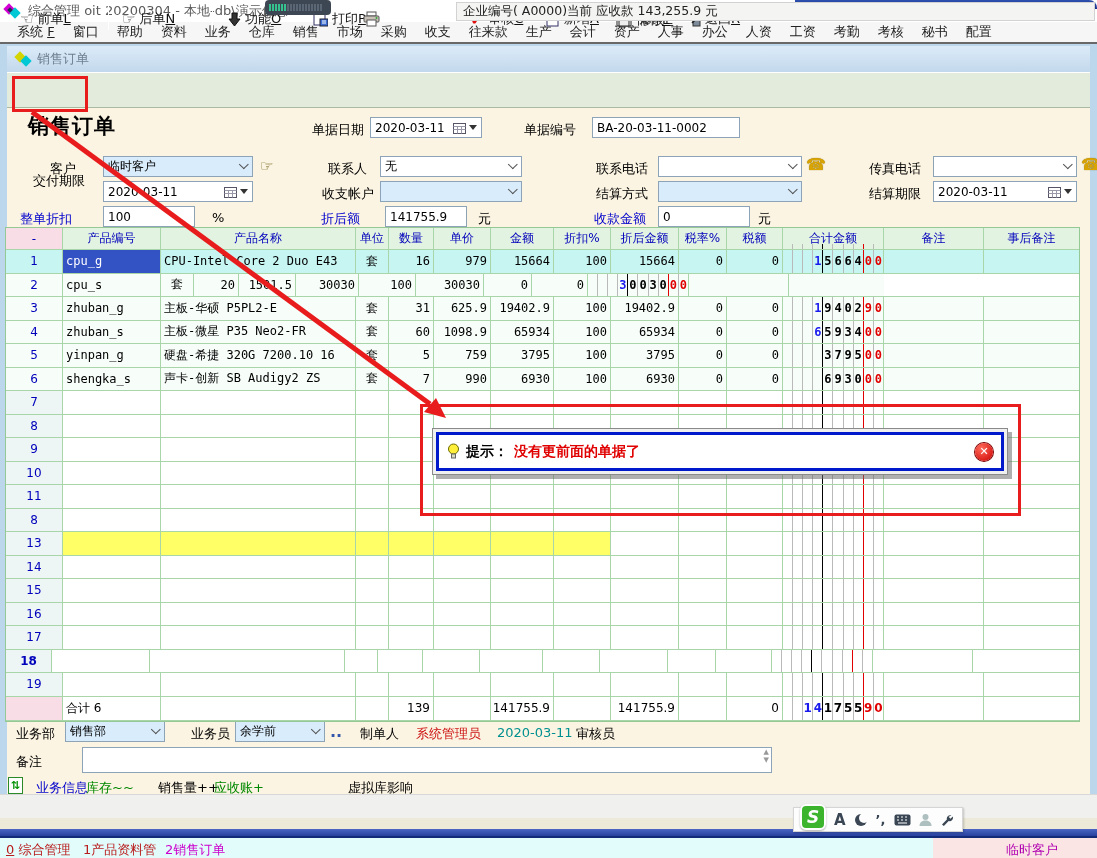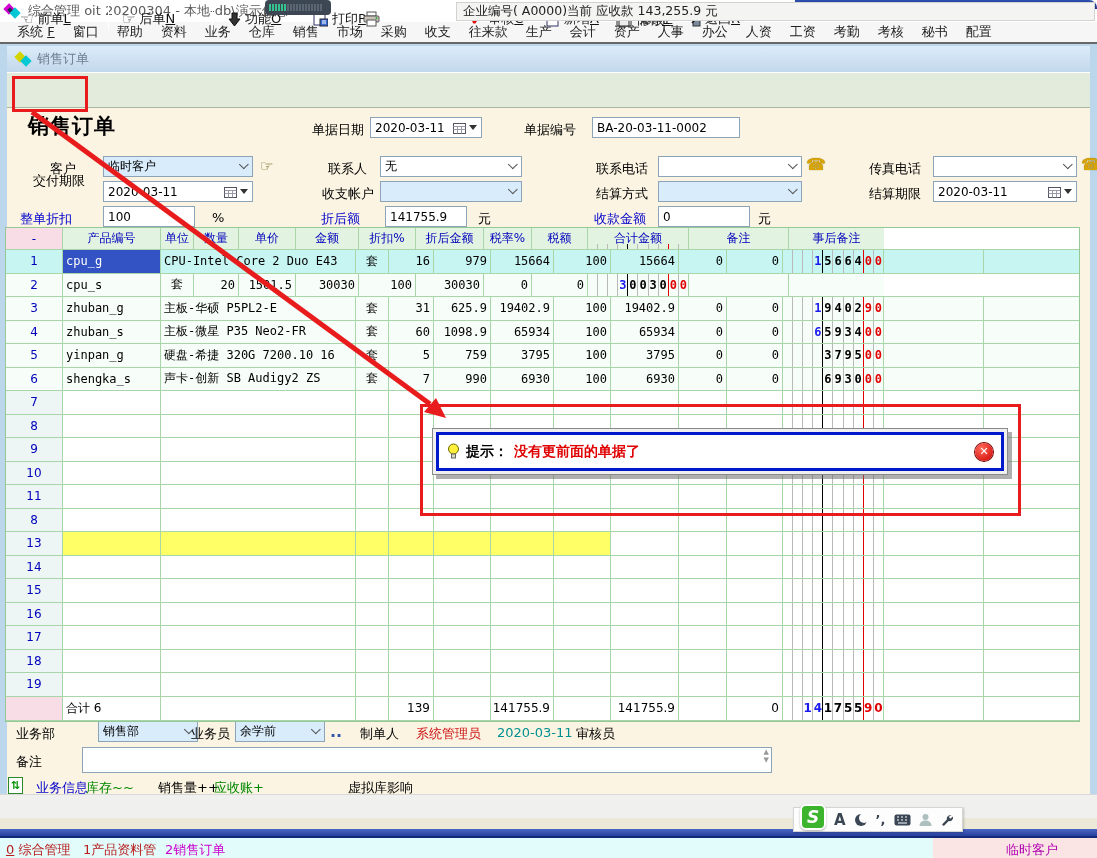--- a/index.html
+++ b/index.html
@@ -327,20 +327,21 @@
   <span class="abs flabel blue" style="left:594px;top:210px;">收款金额</span>
   <div class="abs ibox" style="left:658px;top:206px;width:92px;height:21px;">
     <span>0</span>
   </div>
   <span class="abs flabel" style="left:758px;top:210px;">元</span>
 
   <div id="grid" style="width: 1075px;">
       <div class="trow thead">
         <div class="tcell rno" style="width: 57px; height: 21px;">-</div>
         <div class="tcell" style="width: 98px; height: 21px;">产品编号</div>
+        <div class="tcell" style="width: 195px; height: 21px;">产品名称</div>
         <div class="tcell" style="width: 33px; height: 21px;">单位</div>
         <div class="tcell" style="width: 45px; height: 21px;">数量</div>
         <div class="tcell" style="width: 57px; height: 21px;">单价</div>
         <div class="tcell" style="width: 63px; height: 21px;">金额</div>
         <div class="tcell" style="width: 57px; height: 21px;">折扣%</div>
         <div class="tcell" style="width: 68px; height: 21px;">折后金额</div>
         <div class="tcell" style="width: 48px; height: 21px;">税率%</div>
         <div class="tcell" style="width: 56px; height: 21px;">税额</div>
         <div class="tcell" style="width: 101px; height: 21px; position: relative; font-family: Liberation Mono, monospace;">合计金额<div class="dgrid hgrid">
             <span></span>
@@ -843,21 +844,21 @@
             <span></span>
             <span></span>
             <span class="dec"></span>
             <span class="dec"></span>
           </div>
         </div>
         <div class="tcell " style="width: 100px; height: 22.5px;"></div>
         <div class="tcell " style="width: 95px; height: 22.5px;"></div>
       </div>
       <div class="trow ">
-        <div class="tcell rno" style="width: 57px; height: 22.5px;">18</div>
+        <div class="tcell rno" style="width: 46px; height: 22.5px; font-weight: bold;">18</div>
         <div class="tcell " style="width: 98px; height: 22.5px;"></div>
         <div class="tcell " style="width: 195px; height: 22.5px;"></div>
         <div class="tcell ctr" style="width: 33px; height: 22.5px;"></div>
         <div class="tcell num" style="width: 45px; height: 22.5px;"></div>
         <div class="tcell num" style="width: 57px; height: 22.5px;"></div>
         <div class="tcell num" style="width: 63px; height: 22.5px;"></div>
         <div class="tcell num" style="width: 57px; height: 22.5px;"></div>
         <div class="tcell num" style="width: 68px; height: 22.5px;"></div>
         <div class="tcell num" style="width: 48px; height: 22.5px;"></div>
         <div class="tcell num" style="width: 56px; height: 22.5px;"></div>
@@ -932,21 +933,21 @@
             <span class="dec">9</span>
             <span class="dec">0</span>
           </div>
         </div>
         <div class="tcell " style="width: 100px; height: 23.5px;"></div>
         <div class="tcell " style="width: 95px; height: 23.5px;"></div>
       </div>
     </div>
 
   <span class="abs flabel" style="left:16px;top:725px;">业务部</span>
-  <div class="abs combo bluebg" style="left:98px;top:720px;width:100px;height:22px;">
+  <div class="abs combo bluebg" style="left:65px;top:720px;width:100px;height:22px;">
     <span>销售部</span>
       <span class="chev"></span>
   </div>
   <span class="abs flabel" style="left:191px;top:725px;">业务员</span>
   <div class="abs combo bluebg" style="left:235px;top:720px;width:90px;height:22px;">
     <span>余学前</span>
       <span class="chev"></span>
   </div>
   <span class="abs bluedots" style="left:330px;top:722px;">..</span>
   <span class="abs flabel" style="left:360px;top:725px;">制单人</span>

